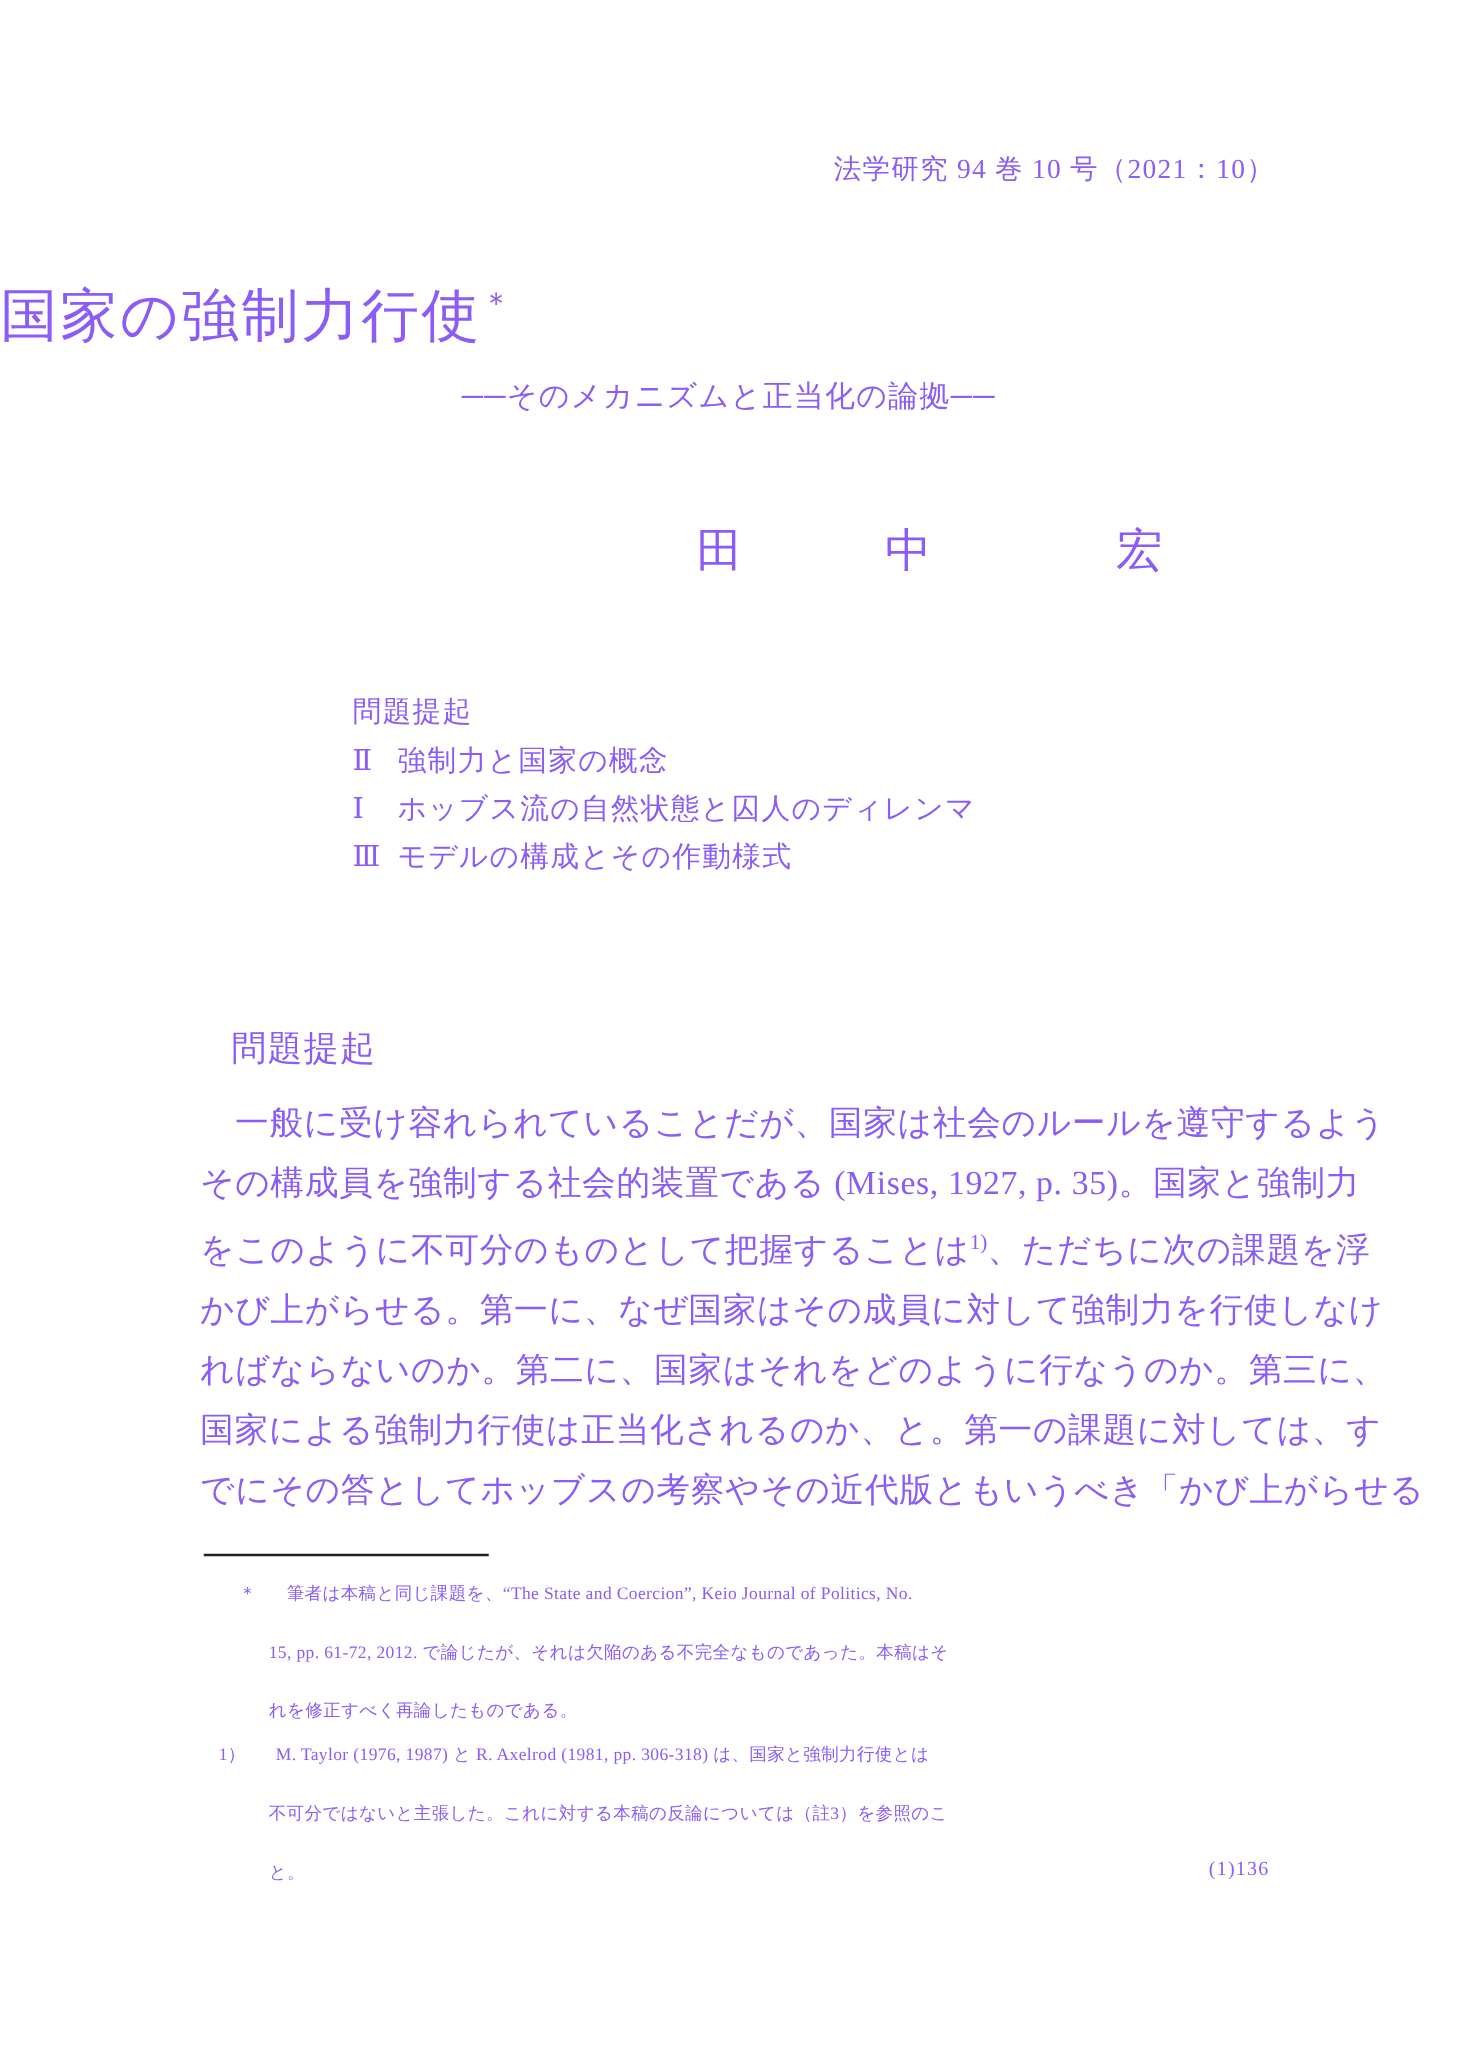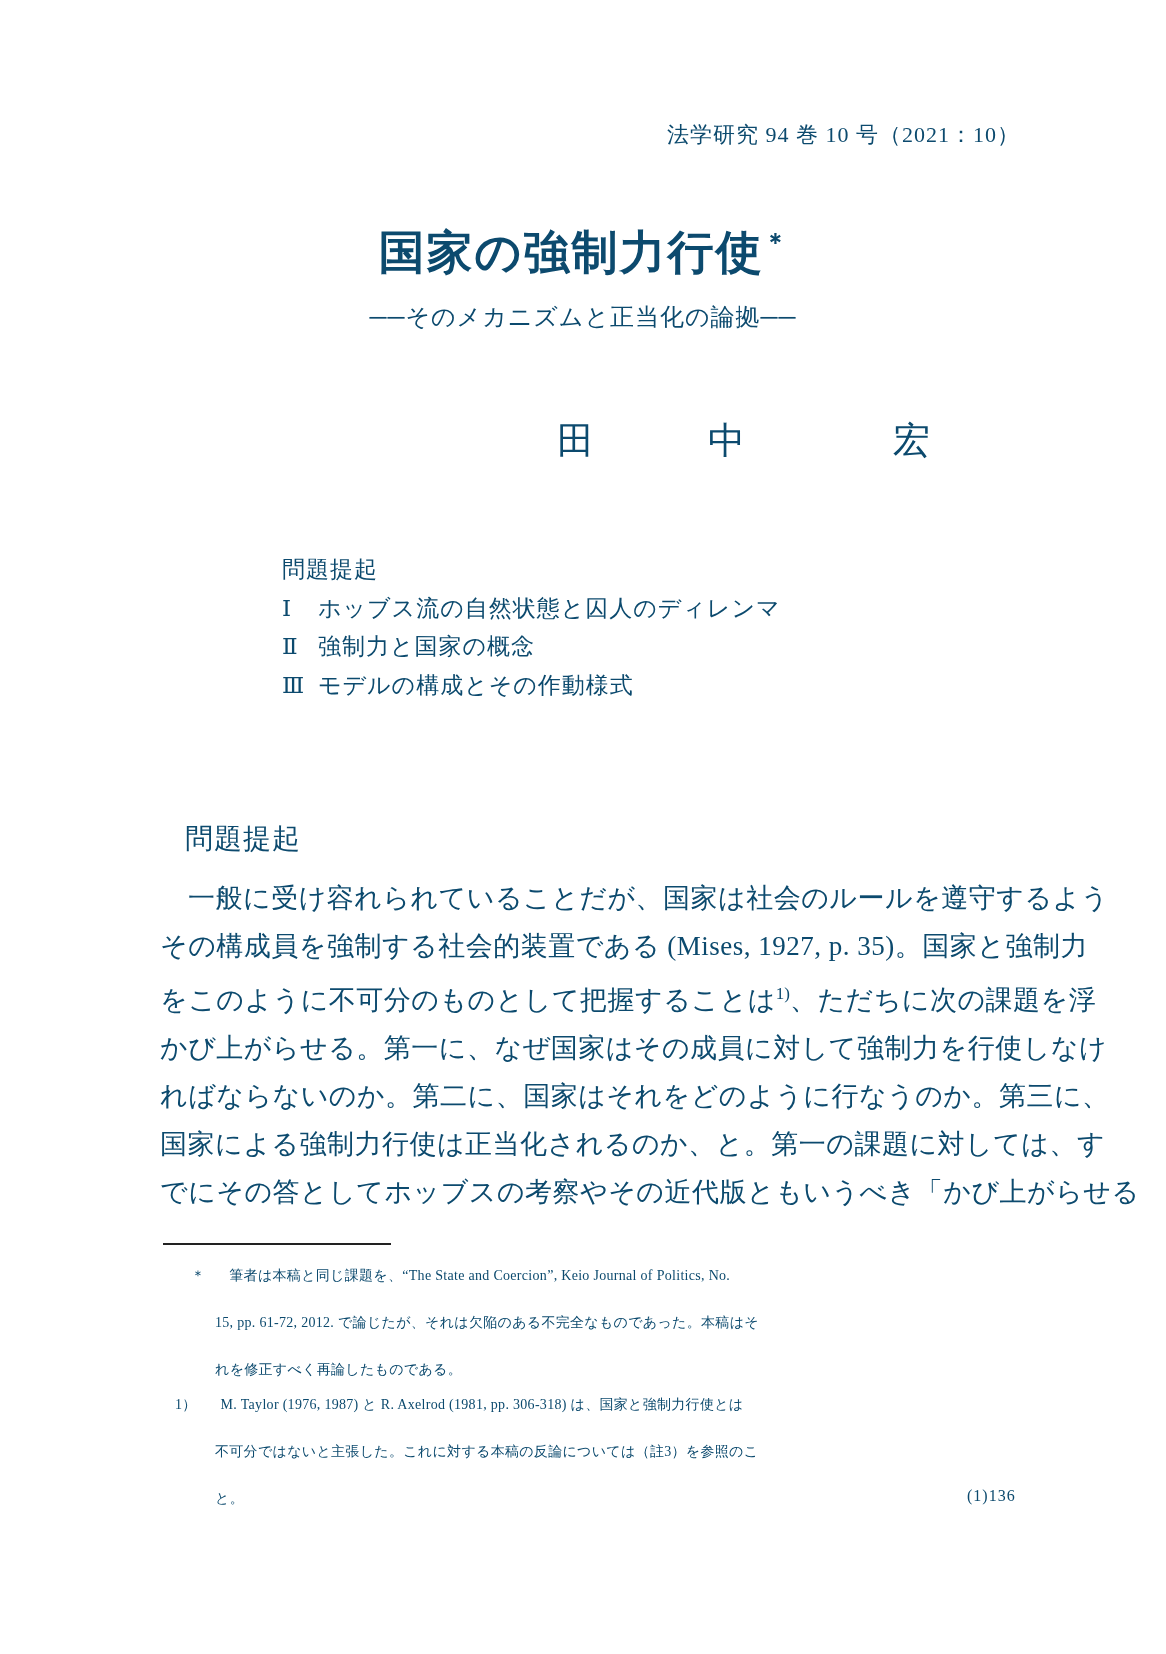--- a/index.html
+++ b/index.html
@@ -1,30 +1,30 @@
 <!DOCTYPE html>
 <html lang="ja"><head>
 <meta charset="utf-8">
 <style>
   html,body{margin:0;padding:0;background:#ffffff;}
   .page{
     position:relative;
     width:1166px;height:1654px;
     background:#ffffff;
-    color:#0c4a6e;
+    color:#8b5cf6;
     font-family:"Liberation Serif","DejaVu Serif",serif;
     overflow:hidden;
   }
   .journal-header{
     position:absolute;top:120px;right:146px;
     font-size:22px;letter-spacing:1px;white-space:nowrap;
   }
   .title{
     position:absolute;top:222px;left:0;width:100%;
-    text-align:center;font-size:46px;font-weight:bold;
+    font-size:46px;font-weight:normal;
     letter-spacing:2px;margin:0;white-space:nowrap;
   }
   .title-ast{font-size:24px;vertical-align:18px;letter-spacing:0;}
   .subtitle{
     position:absolute;top:301px;left:0;width:100%;
     text-align:center;font-size:24px;letter-spacing:1px;white-space:nowrap;
   }
   .author{
     position:absolute;top:416px;left:557px;
     font-size:37px;white-space:nowrap;
@@ -77,22 +77,22 @@
   <h1 class="title"><span>国家の強制力行使</span><sup class="title-ast">＊</sup></h1>
 
   <div class="subtitle">──そのメカニズムと正当化の論拠──</div>
 
   <div class="author">
     <span class="a1">田</span><span class="a2">中</span><span class="a3">宏</span>
   </div>
 
   <div class="toc">
     <div class="toc-line">問題提起</div>
+    <div class="toc-line"><span class="toc-num">Ⅱ</span><span>強制力と国家の概念</span></div>
     <div class="toc-line"><span class="toc-num">Ⅰ</span><span>ホッブス流の自然状態と囚人のディレンマ</span></div>
-    <div class="toc-line"><span class="toc-num">Ⅱ</span><span>強制力と国家の概念</span></div>
     <div class="toc-line"><span class="toc-num">Ⅲ</span><span>モデルの構成とその作動様式</span></div>
   </div>
 
   <h2 class="section-heading">問題提起</h2>
 
   <div class="body-par">
     <div class="bl indent">一般に受け容れられていることだが、国家は社会のルールを遵守するよう</div>
     <div class="bl">その構成員を強制する社会的装置である (Mises, 1927, p. 35)。国家と強制力</div>
     <div class="bl"><span>をこのように不可分のものとして把握することは</span><sup class="fnref">1)</sup><span>、ただちに次の課題を浮</span></div>
     <div class="bl">かび上がらせる。第一に、なぜ国家はその成員に対して強制力を行使しなけ</div>

